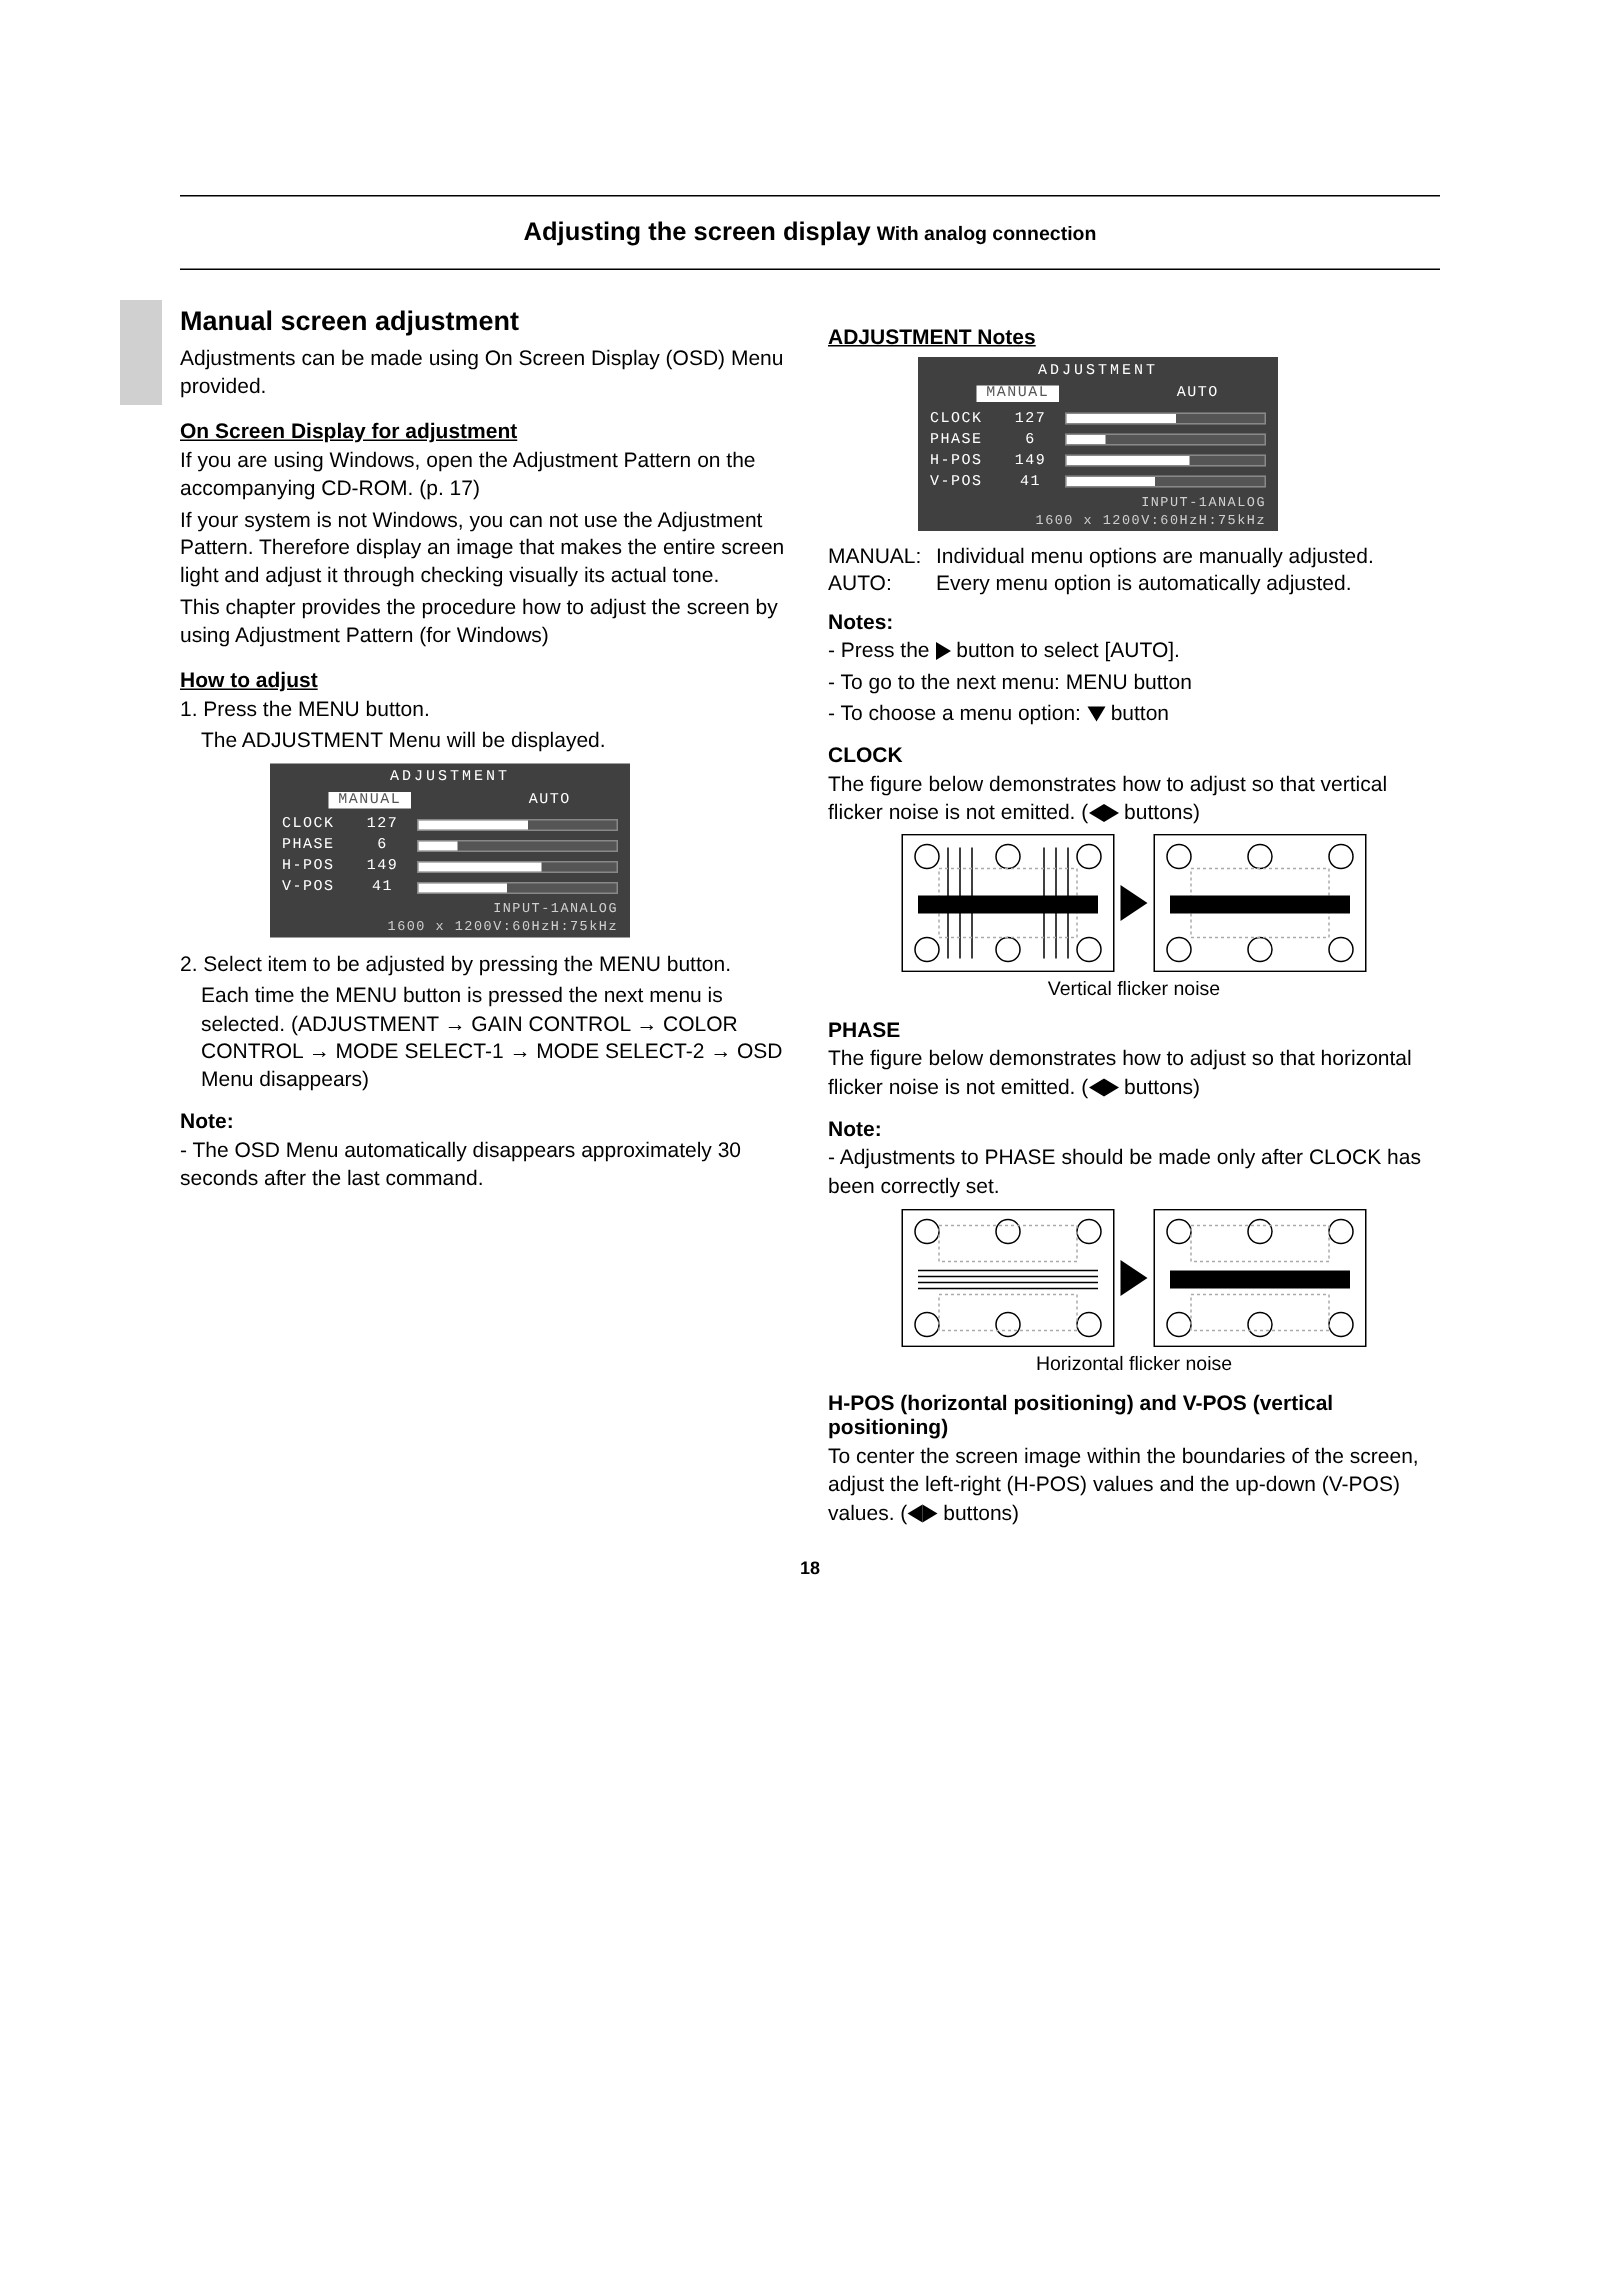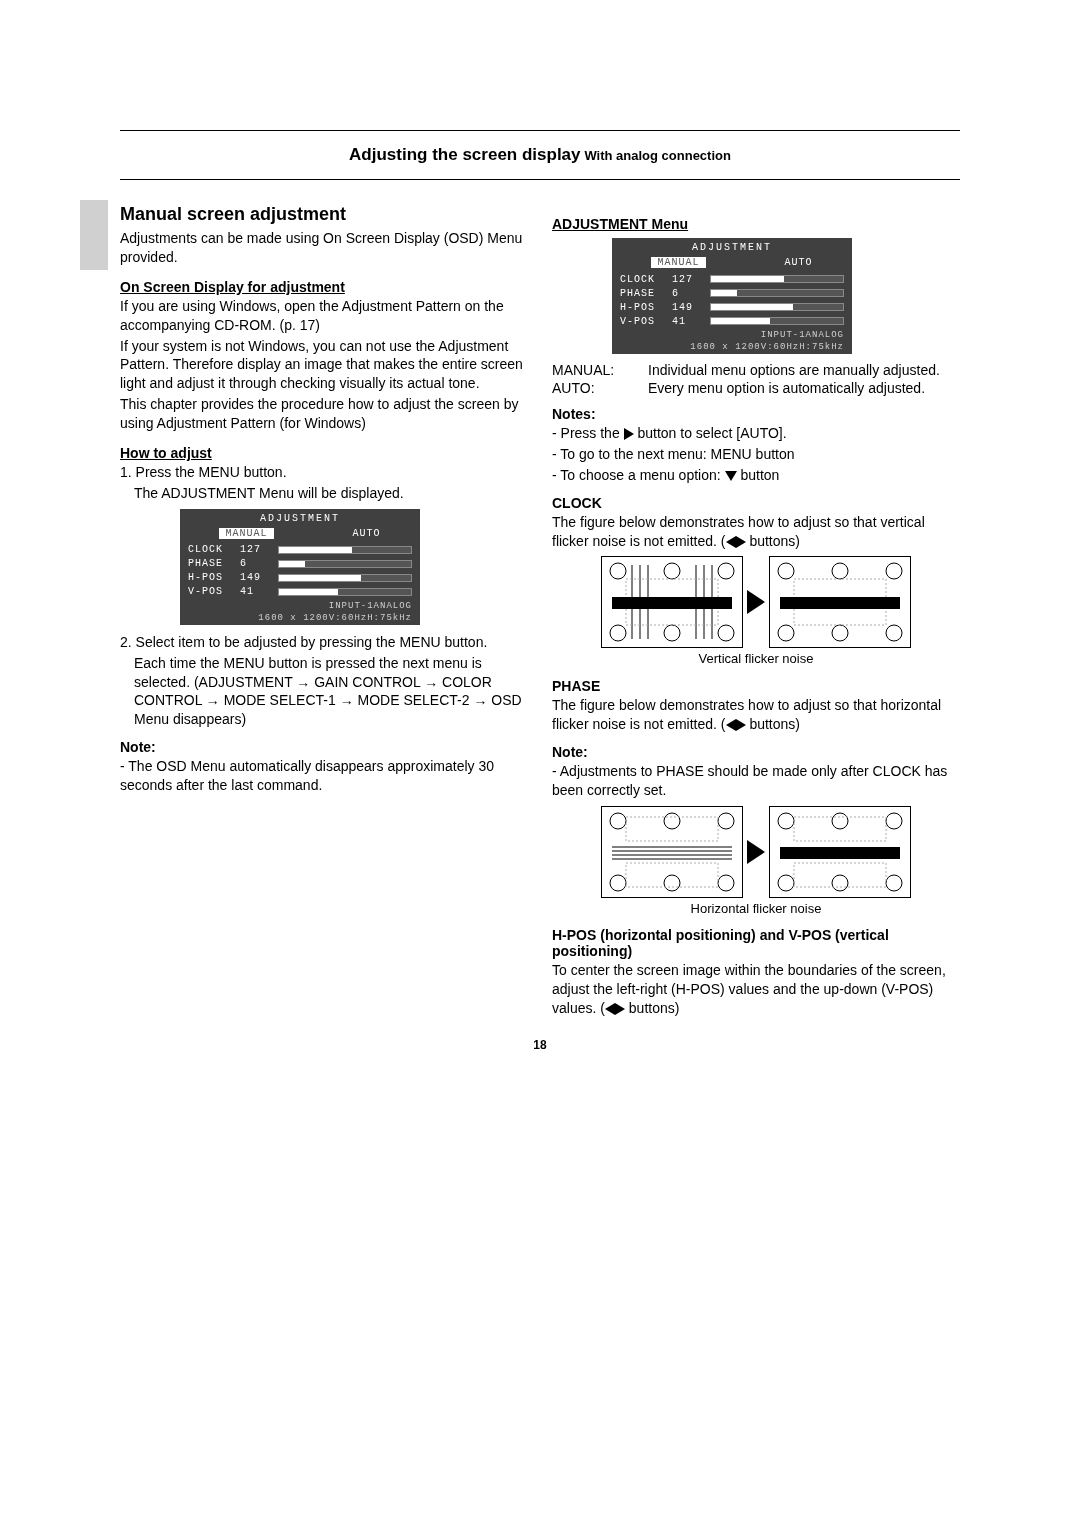--- a/index.html
+++ b/index.html
@@ -52,30 +52,30 @@
     font-size: 10px;
     letter-spacing: 1px;
     margin: 6px auto 8px 60px;
     padding: 4px 0 2px 0;
   }
   .osd .hdr { text-align: center; font-size: 10px; letter-spacing: 2px; padding-bottom: 2px; }
   .osd .modes { display: flex; justify-content: space-around; padding: 2px 0 4px 0; }
   .osd .modes .sel { background: #fff; color: #555; padding: 0 6px; }
   .osd .row { display: flex; align-items: center; padding: 0 8px; height: 14px; }
   .osd .lbl { width: 52px; }
-  .osd .val { width: 30px; text-align: left; margin-right: 8px; }
+  .osd .val { width: 30px; text-align: center; margin-right: 8px; }
   .osd .bar { flex: 1; height: 6px; background: #555; border: 1px solid #888; position: relative; }
   .osd .bar .fill { position: absolute; left: 0; top: 0; bottom: 0; background: #fff; }
   .osd .ft { font-size: 9px; padding: 2px 8px 0 8px; display: flex; justify-content: flex-end; color: #cfcfcf; }
   .caption-center { text-align: center; font-size: 13px; margin: 2px 0 6px 0; }
   .tri { display:inline-block; width:0; height:0; vertical-align: middle; }
   .tri-r { border-top:6px solid transparent; border-bottom:6px solid transparent; border-left:10px solid #000; }
   .tri-l { border-top:6px solid transparent; border-bottom:6px solid transparent; border-right:10px solid #000; }
   .tri-d { border-left:6px solid transparent; border-right:6px solid transparent; border-top:10px solid #000; }
-  .defs { display:flex; margin:2px 0;gap:24px; }
+  .defs { display:flex; margin:2px 0; }
   .defs .term { width:72px; }
   .diagram-row { display:flex; align-items:center; justify-content:center; gap:4px; margin:6px 0 2px 0; }
   .pattern-svg { border:1px solid #000; }
   .big-arrow { width:0; height:0; border-top:12px solid transparent; border-bottom:12px solid transparent; border-left:18px solid #000; }
   .frame-diagram { display:flex; align-items:flex-start; justify-content:center; gap:6px; margin-top:6px; }
   .page-num { text-align:center; font-size:12px; font-weight:bold; margin-top:18px; }
 </style>
 </head>
 <body>
 
@@ -149,21 +149,21 @@
       </div>
 
       <p>2. Select item to be adjusted by pressing the MENU button.</p>
       <p class="indent">Each time the MENU button is pressed the next menu is selected. (ADJUSTMENT → GAIN CONTROL → COLOR CONTROL → MODE SELECT-1 → MODE SELECT-2 → OSD Menu disappears)</p>
 
       <h4 class="bold">Note:</h4>
       <p>- The OSD Menu automatically disappears approximately 30 seconds after the last command.</p>
     </div>
 
     <div class="col">
-      <h3 class="sub-u">ADJUSTMENT Menu</h3>
+      <h3 class="sub-u">ADJUSTMENT Notes</h3>
 
       <div class="osd">
         <div class="hdr">ADJUSTMENT</div>
         <div class="modes">
           <span class="sel">MANUAL</span>
           <span>AUTO</span>
         </div>
         <div class="row">
             <span class="lbl">CLOCK</span>
             <span class="val">127</span>

